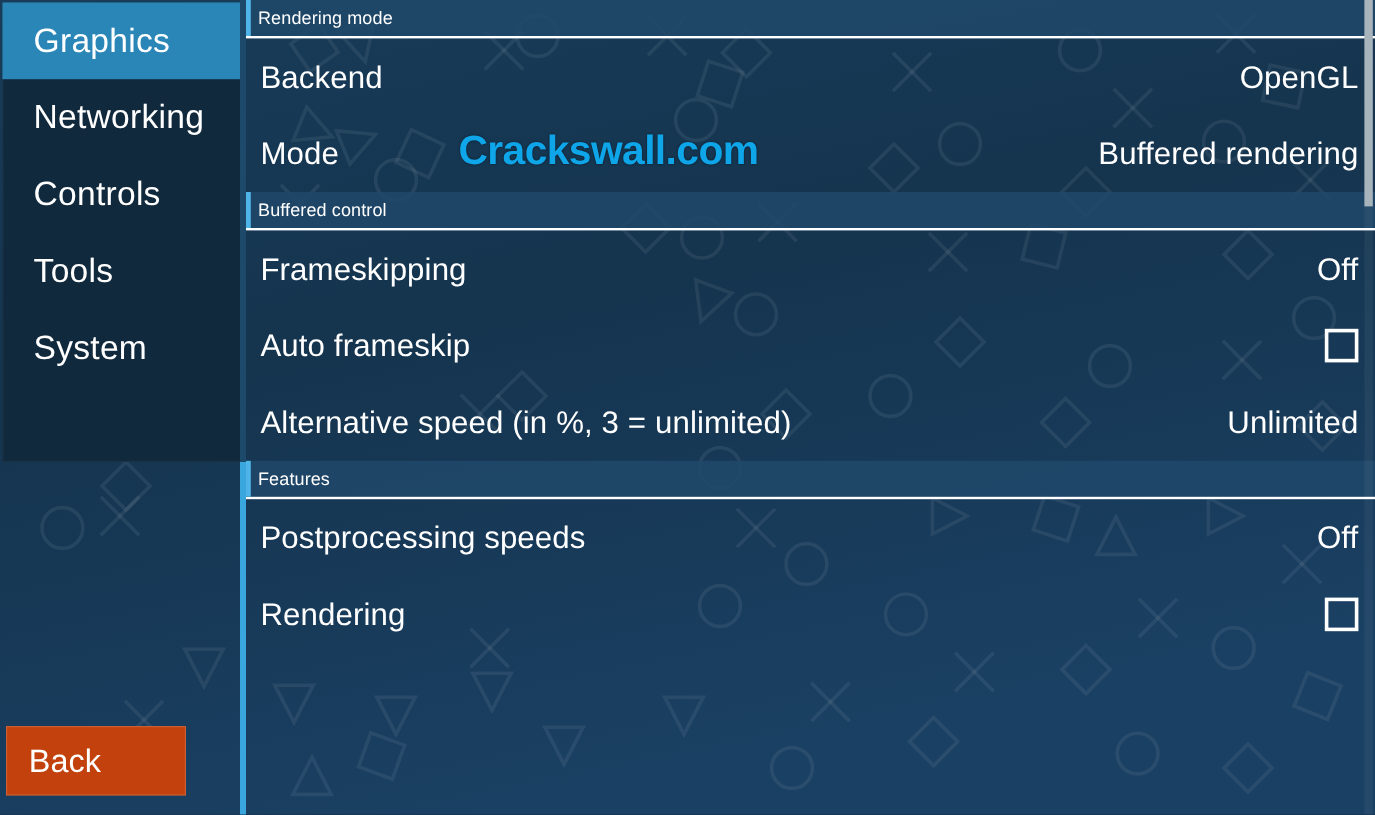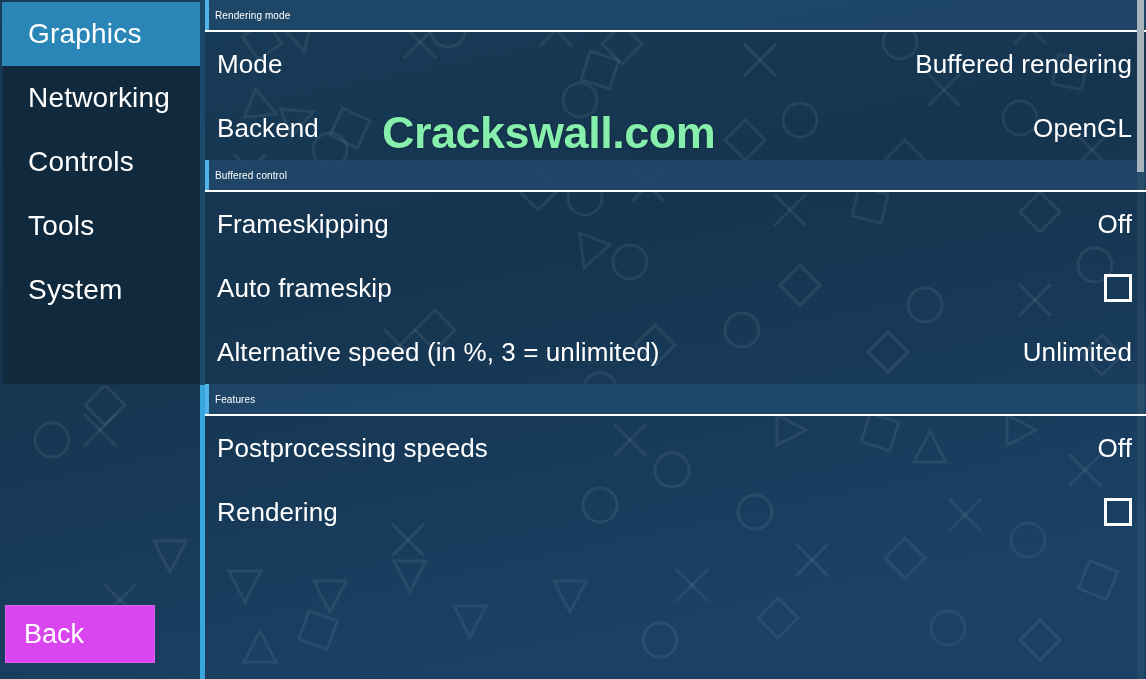--- a/index.html
+++ b/index.html
@@ -51,21 +51,21 @@
     white-space:nowrap;
   }
   .nav-item.selected {
     background:#2a86b7;
   }
 
   #back-button {
     position:absolute;
     left:5px; top:605px;
     width:150px; height:58px;
-    background:#d946ef;
+    background:#c2410c;
     border:1px solid rgba(255,255,255,0.16);
     display:flex; align-items:center;
     padding-left:18px;
     color:#ffffff;
     font-size:27px;
     cursor:pointer;
   }
 
   
   #sidebar-edge {
@@ -92,21 +92,21 @@
     overflow:hidden;
   }
 
   .section-header {
     position:relative;
     height:32px;
     background:rgba(31,72,106,0.86);
     display:flex; align-items:center;
     padding-left:10px;
     color:#ffffff;
-    font-size:10px;
+    font-size:15px;
     letter-spacing:0.1px;
     border-bottom:2px solid #ffffff;
   }
   .section-header::before {
     content:"";
     position:absolute;
     left:0; top:0; bottom:0;
     width:4px;
     background:#4fb4e8;
   }
@@ -167,22 +167,22 @@
     width:7px; height:172px;
     background:#a8b4bc;
     z-index:7;
   }
 
   
   #watermark {
     position:absolute;
     left:382px; top:107px;
     z-index:9;
-    color:#86efac;
-    font-size:45px;
+    color:#0ea5e9;
+    font-size:34px;
     font-weight:bold;
     letter-spacing:-0.5px;
     text-shadow:0 0 2px rgba(0,0,0,0.55);
     pointer-events:none;
     white-space:nowrap;
   }
 </style>
 </head>
 <body>
 
@@ -303,26 +303,26 @@
       <use href="#sym-sq" x="1098" y="580" transform="rotate(22 1098 580)"></use>
       <use href="#sym-dia" x="1040" y="640"></use>
     </svg>
   </div>
 
   <div id="content">
       <div class="section-header">
         <span>Rendering mode</span>
       </div>
       <div class="row">
+        <span class="row-label">Backend</span>
+        <span class="row-value">OpenGL</span>
+      </div>
+      <div class="row">
         <span class="row-label">Mode</span>
         <span class="row-value">Buffered rendering</span>
-      </div>
-      <div class="row">
-        <span class="row-label">Backend</span>
-        <span class="row-value">OpenGL</span>
       </div>
       <div class="section-header">
         <span>Buffered control</span>
       </div>
       <div class="row">
         <span class="row-label">Frameskipping</span>
         <span class="row-value">Off</span>
       </div>
       <div class="row">
         <span class="row-label">Auto frameskip</span>

